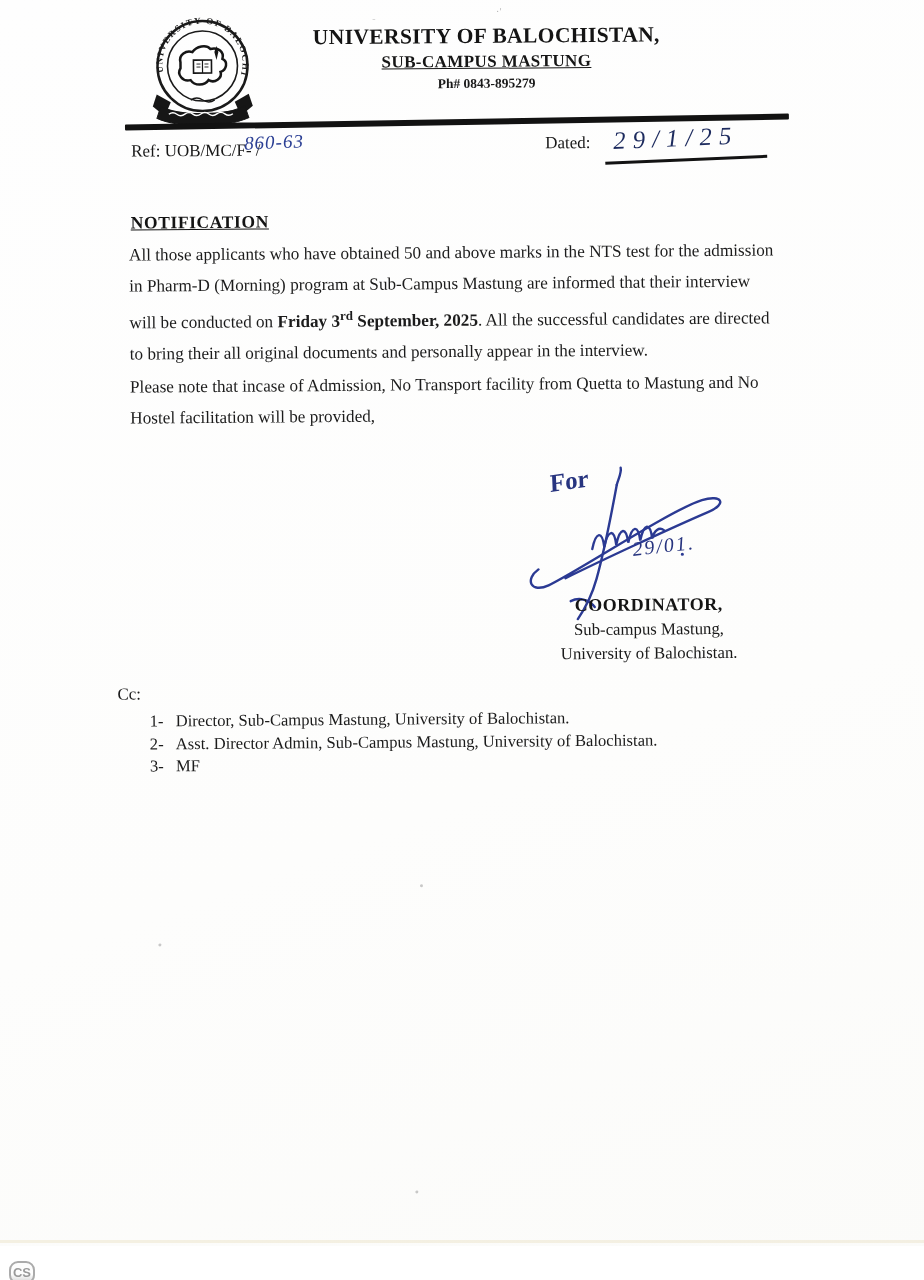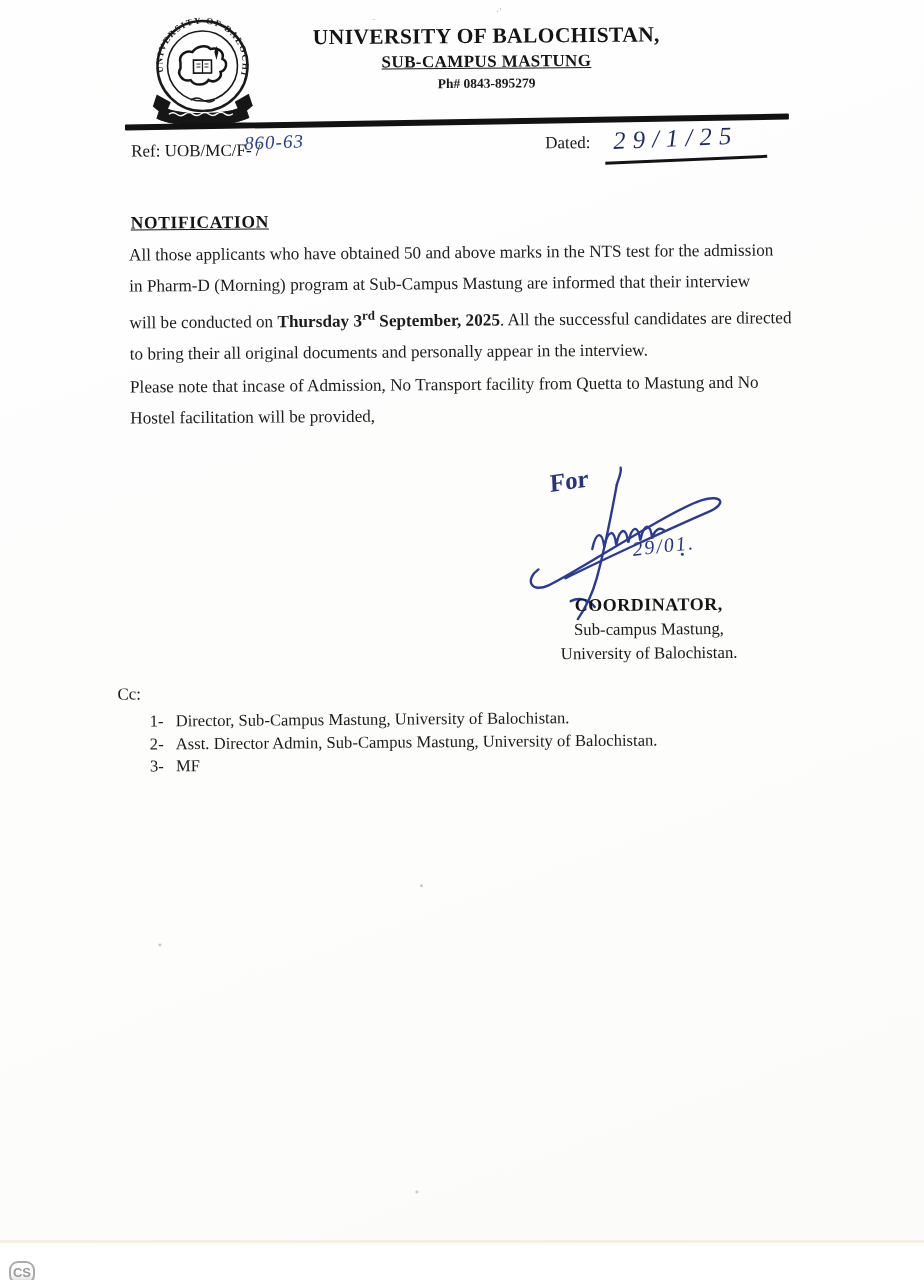--- a/index.html
+++ b/index.html
@@ -125,21 +125,21 @@
     <div class="ref-number">860-63</div>
     <div class="dated-label">Dated:</div>
     <div class="date-underline"></div>
     <div class="date-value">29/1/25</div>
 
     <div class="notif-title">NOTIFICATION</div>
 
     <div class="para para1">
       <div class="line">All those applicants who have obtained 50 and above marks in the NTS test for the admission</div>
       <div class="line">in Pharm-D (Morning) program at Sub-Campus Mastung are informed that their interview</div>
-      <div class="line"><span>will be conducted on </span><span class="bold">Thursday 3</span><span class="sup">rd</span><span class="bold"> September, 2025</span><span>. All the successful candidates are directed</span></div>
+      <div class="line"><span>will be conducted on </span><span class="bold">Friday 3</span><span class="sup">rd</span><span class="bold"> September, 2025</span><span>. All the successful candidates are directed</span></div>
       <div class="line">to bring their all original documents and personally appear in the interview.</div>
     </div>
 
     <div class="para para2">
       <div class="line">Please note that incase of Admission, No Transport facility from Quetta to Mastung and No</div>
       <div class="line">Hostel facilitation will be provided,</div>
     </div>
 
     <div class="sig-area">
       <svg class="sig-svg" width="240" height="180" viewBox="0 0 240 180">

